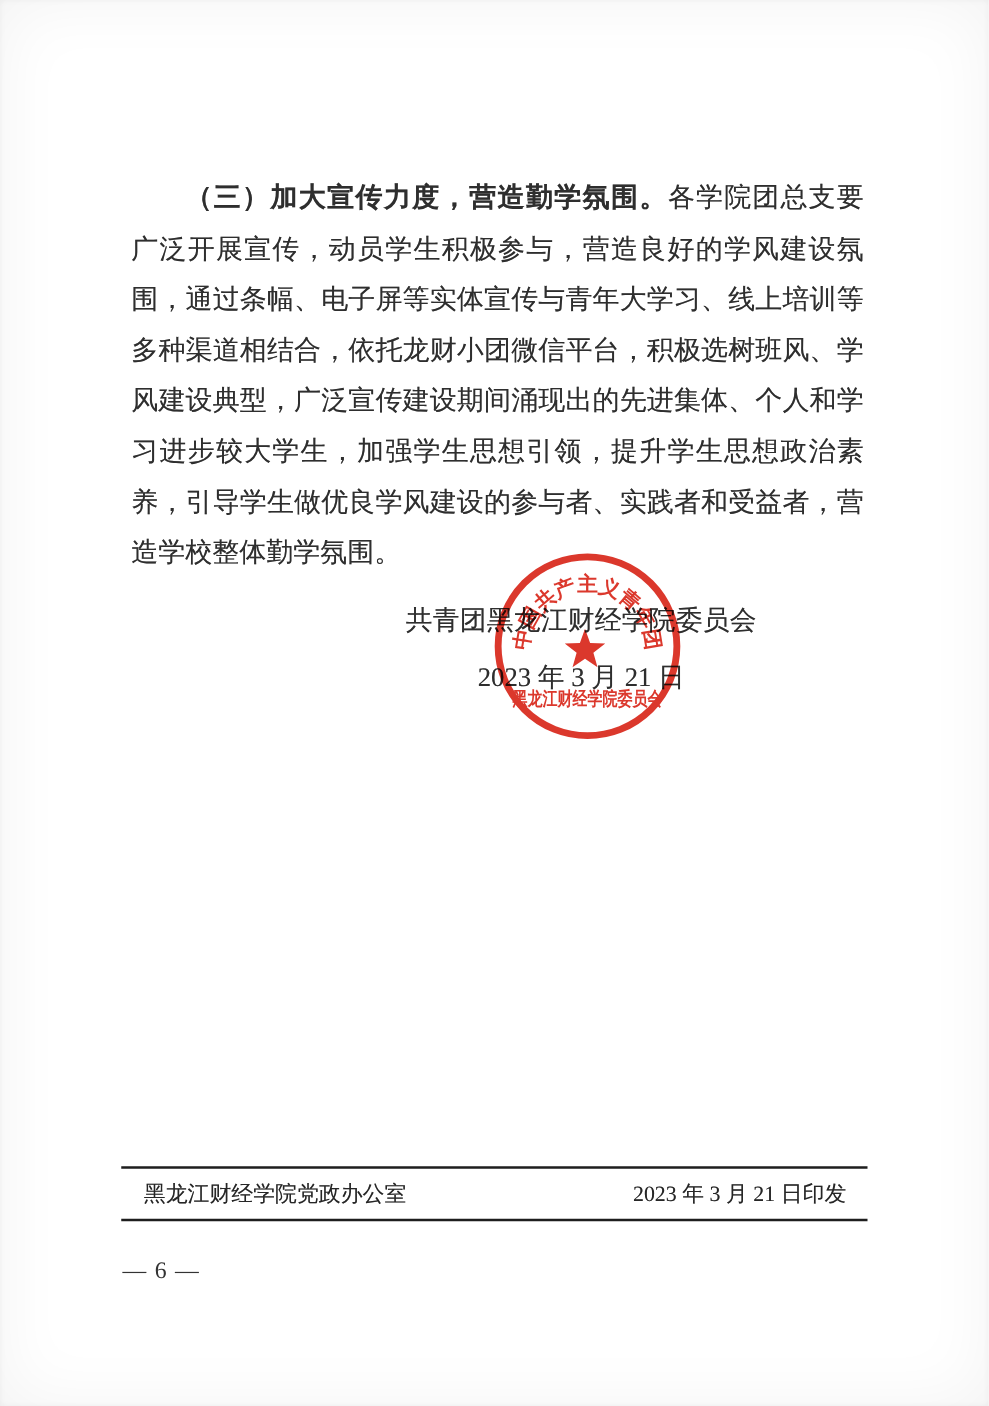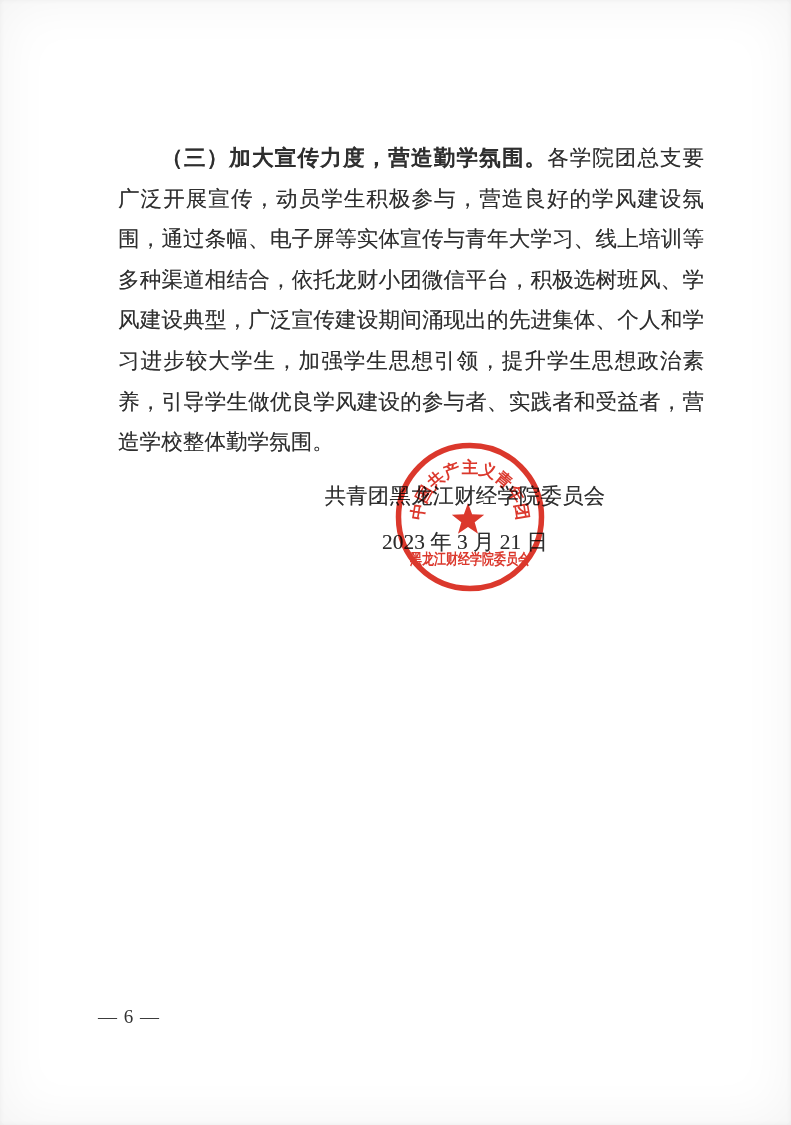--- a/index.html
+++ b/index.html
@@ -14,21 +14,21 @@
     position: relative;
     width: 791px;
     height: 1125px;
     background: #ffffff;
     box-shadow: inset 0 0 55px rgba(0,0,0,0.05), inset 0 0 5px rgba(0,0,0,0.05);
     font-family: "Liberation Serif", "DejaVu Serif", serif;
     color: #2c2c2c;
   }
   .body-text {
     position: absolute;
-    left: 118px;
+    left: 105px;
     top: 138px;
     width: 586px;
     margin: 0;
     font-size: 21.6px;
     line-height: 40.6px;
     text-align: justify;
     text-justify: inter-character;
     text-indent: 2em;
     color: #2e2e2e;
     text-shadow: 0 0 0.5px rgba(40,40,40,0.45);
@@ -118,16 +118,20 @@
     <defs>
       <path id="seal-arc-path" d="M 31 81 A 47 47 0 0 1 125 81" fill="none"></path>
     </defs>
     <text class="arc-text" text-anchor="middle" fill="#d9281c">
       <textPath href="#seal-arc-path" startOffset="50%">中国共产主义青年团</textPath>
     </text>
     <polygon points="76,64 80.1,75.3 92.2,75.8 82.7,83.2 86,94.8 76,88 66,94.8 69.3,83.2 59.8,75.8 71.9,75.3" fill="#d9281c"></polygon>
     <text class="org-text" x="78" y="125" text-anchor="middle" textLength="120" lengthAdjust="spacingAndGlyphs" fill="#d9281c">黑龙江财经学院委员会</text>
   </svg>
 
+  <div class="footer">
+    <span>黑龙江财经学院党政办公室</span>
+    <span>2023 年 3 月 21 日印发</span>
+  </div>
 
   <div class="page-number">— 6 —</div>
 
 </div>
 
 </body></html>

